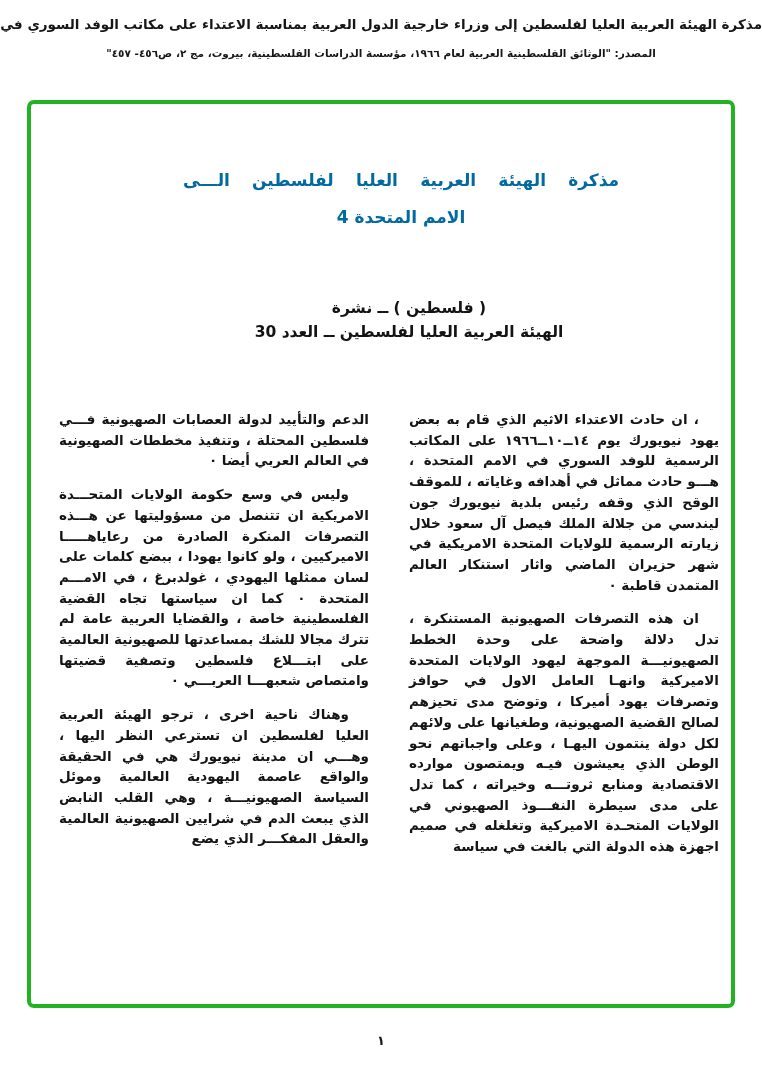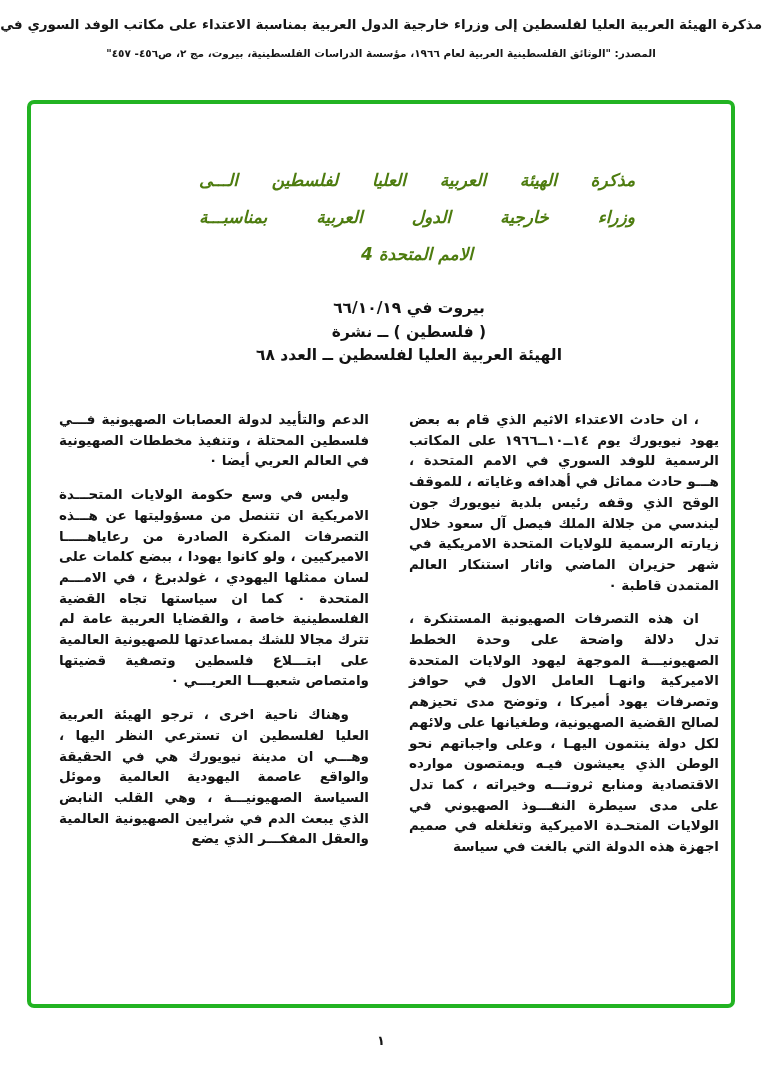--- a/index.html
+++ b/index.html
@@ -26,24 +26,23 @@
   }
   .frame {
     position: absolute; left: 27px; top: 100px;
     width: 708px; height: 908px;
     border: 4px solid #22b322;
     border-radius: 7px;
     direction: rtl;
     background: #ffffff;
   }
   .title-block {
-    position: absolute; top: 58px; right: 96px; width: 436px;
+    position: absolute; top: 58px; right: 112px; width: 436px;
     font-size: 17px; font-weight: bold; line-height: 37px;
-    color: #4d7c0f;
-    font-style: italic;
+    color: #0369a1;
   }
   .title-line { text-align: justify; text-align-last: justify; }
   .title-line.center { text-align: center; text-align-last: center; }
   .date-block {
     position: absolute; top: 193px; right: 104px; width: 436px;
     font-size: 15.5px; font-weight: bold; line-height: 23.5px;
     text-align: center;
     color: #131313;
   }
   .body-cols {
@@ -66,28 +65,26 @@
 </head>
 <body style="color: rgb(22, 22, 22); background: rgb(255, 255, 255);">
 
 <div class="hdr-title">مذكرة الهيئة العربية العليا لفلسطين إلى وزراء خارجية الدول العربية بمناسبة الاعتداء على مكاتب الوفد السوري في الأمم المتحدة</div>
 <div class="hdr-src">المصدر: "الوثائق الفلسطينية العربية لعام ١٩٦٦، مؤسسة الدراسات الفلسطينية، بيروت، مج ٢، ص٤٥٦- ٤٥٧"</div>
 
 <div class="frame" style="border-color: rgb(34, 179, 34);">
 
   <div class="title-block">
     <div class="title-line">مذكرة الهيئة العربية العليا لفلسطين الـــى</div>
-    <div class="title-line">وزراء خارجية الدول العربية بمناسبـــة</div>
     <div class="title-line center">الامم المتحدة 4</div>
   </div>
 
   <div class="date-block">
-    <div>بيروت في ٦٦/١٠/١٩</div>
     <div>( فلسطين ) ــ نشرة</div>
-    <div>الهيئة العربية العليا لفلسطين ــ العدد ٦٨</div>
+    <div>الهيئة العربية العليا لفلسطين ــ العدد 30</div>
   </div>
 
   <div class="body-cols">
     <div class="col">
       <p class="indent">، ان حادث الاعتداء الاثيم الذي قام به بعض يهود نيويورك يوم ١٤ــ١٠ــ١٩٦٦ على المكاتب الرسمية للوفد السوري في الامم المتحدة ، هـــو حادث مماثل في أهدافه وغاياته ، للموقف الوقح الذي وقفه رئيس بلدية نيويورك جون ليندسي من جلالة الملك فيصل آل سعود خلال زيارته الرسمية للولايات المتحدة الامريكية في شهر حزيران الماضي واثار استنكار العالم المتمدن قاطبة ٠</p>
       <p class="indent">ان هذه التصرفات الصهيونية المستنكرة ، تدل دلالة واضحة على وحدة الخطط الصهيونيـــة الموجهة ليهود الولايات المتحدة الاميركية وانهـا العامل الاول في حوافز وتصرفات يهود أميركا ، وتوضح مدى تحيزهم لصالح القضية الصهيونية، وطغيانها على ولائهم لكل دولة ينتمون اليهـا ، وعلى واجباتهم نحو الوطن الذي يعيشون فيـه ويمتصون موارده الاقتصادية ومنابع ثروتـــه وخيراته ، كما تدل على مدى سيطرة النفـــوذ الصهيوني في الولايات المتحـدة الاميركية وتغلغله في صميم اجهزة هذه الدولة التي بالغت في سياسة</p>
     </div>
     <div class="col">
       <p>الدعم والتأييد لدولة العصابات الصهيونية فـــي فلسطين المحتلة ، وتنفيذ مخططات الصهيونية في العالم العربي أيضا ٠</p>
       <p class="indent">وليس في وسع حكومة الولايات المتحـــدة الامريكية ان تتنصل من مسؤوليتها عن هـــذه التصرفات المنكرة الصادرة من رعاياهـــــا الاميركيين ، ولو كانوا يهودا ، ببضع كلمات على لسان ممثلها اليهودي ، غولدبرغ ، في الامـــم المتحدة ٠ كما ان سياستها تجاه القضية الفلسطينية خاصة ، والقضايا العربية عامة لم تترك مجالا للشك بمساعدتها للصهيونية العالمية على ابتـــلاع فلسطين وتصفية قضيتها وامتصاص شعبهـــا العربـــي ٠</p>

